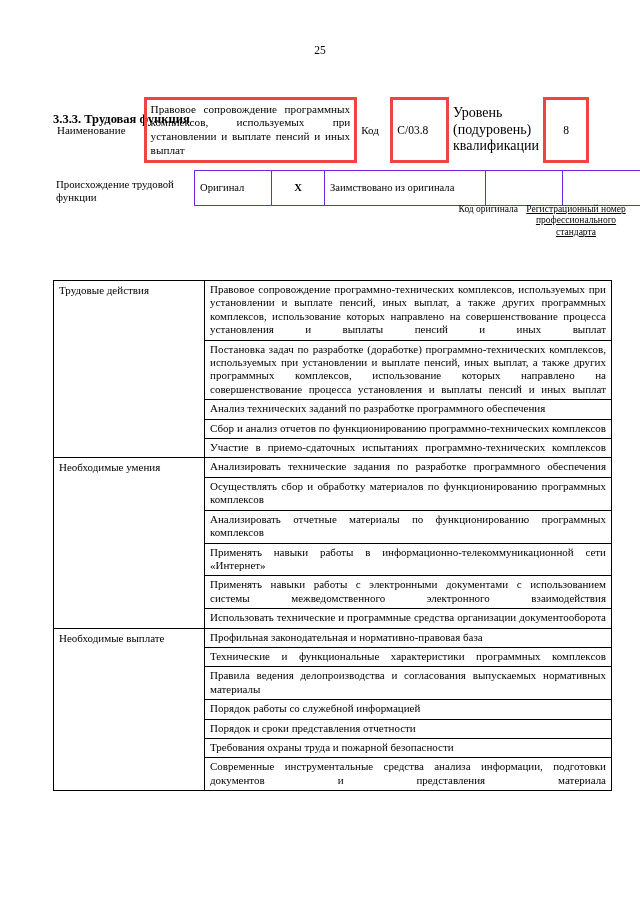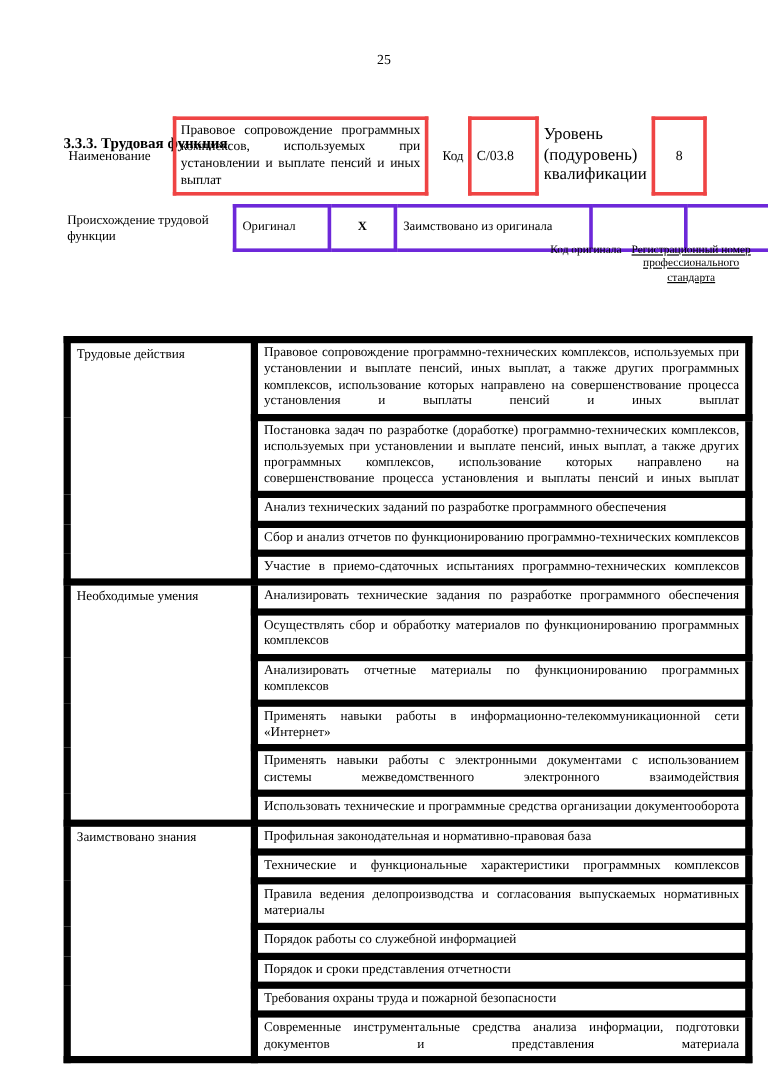--- a/index.html
+++ b/index.html
@@ -61,21 +61,21 @@
   }
   .name-cell {
     text-align: justify;
     text-align-last: justify;
     line-height: 1.22;
     font-size: 11.2px;
     padding: 3px 6px 4px 6px;
     height: 56px;
   }
   .code-lbl {
-    text-align: right;
+    text-align: left;
     font-size: 11px;
     width: 28px;
   }
   .code-val {
     font-size: 11.5px;
     padding: 3px 6px;
     width: 50px;
   }
   .lvl-lbl {
     font-size: 14px;
@@ -107,21 +107,21 @@
   }
   .origin-table {
     position: absolute;
     left: 141px;
     top: 0;
     width: 395px;
     border-collapse: collapse;
     table-layout: fixed;
   }
   .origin-table td {
-    border: 3px solid #6d28d9;
+    border: 1px solid #6d28d9;
     height: 30px;
     vertical-align: middle;
     font-size: 10.6px;
     padding: 2px 5px;
     line-height: 1.15;
   }
   .orig-word { width: 66px; text-align: left; }
   .orig-x { width: 42px; text-align: center; font-weight: bold; font-size: 11px;}
   .orig-borrow { width: 150px; text-align: left; }
   .orig-blank1 { width: 66px; }
@@ -154,21 +154,21 @@
   
   .main-table {
     position: absolute;
     top: 280px;
     left: 53px;
     width: 536px;
     border-collapse: collapse;
     table-layout: fixed;
   }
   .main-table td {
-    border: 6px solid #000000;
+    border: 1px solid #000000;
     font-size: 11px;
     line-height: 1.22;
     padding: 2px 5px 3px 5px;
     vertical-align: top;
   }
   .col-label { width: 140px; }
   .col-text { width: 396px; text-align: justify; text-align-last: justify; }
   td.col-label {
     text-align: left;
     text-align-last: left;
@@ -252,21 +252,21 @@
         <td class="col-text">Применять навыки работы в информационно-телекоммуникационной сети «Интернет»</td>
       </tr>
       <tr>
         <td class="col-text">Применять навыки работы с электронными документами с использованием системы межведомственного электронного взаимодействия</td>
       </tr>
       <tr>
         <td class="col-text">Использовать технические и программные средства организации документооборота</td>
       </tr>
 
       <tr>
-        <td class="col-label" rowspan="7">Заимствовано знания</td>
+        <td class="col-label" rowspan="7">Необходимые выплате</td>
         <td class="col-text nojust">Профильная законодательная и нормативно-правовая база</td>
       </tr>
       <tr>
         <td class="col-text">Технические и функциональные характеристики программных комплексов</td>
       </tr>
       <tr>
         <td class="col-text">Правила ведения делопроизводства и согласования выпускаемых нормативных материалы</td>
       </tr>
       <tr>
         <td class="col-text nojust">Порядок работы со служебной информацией</td>

